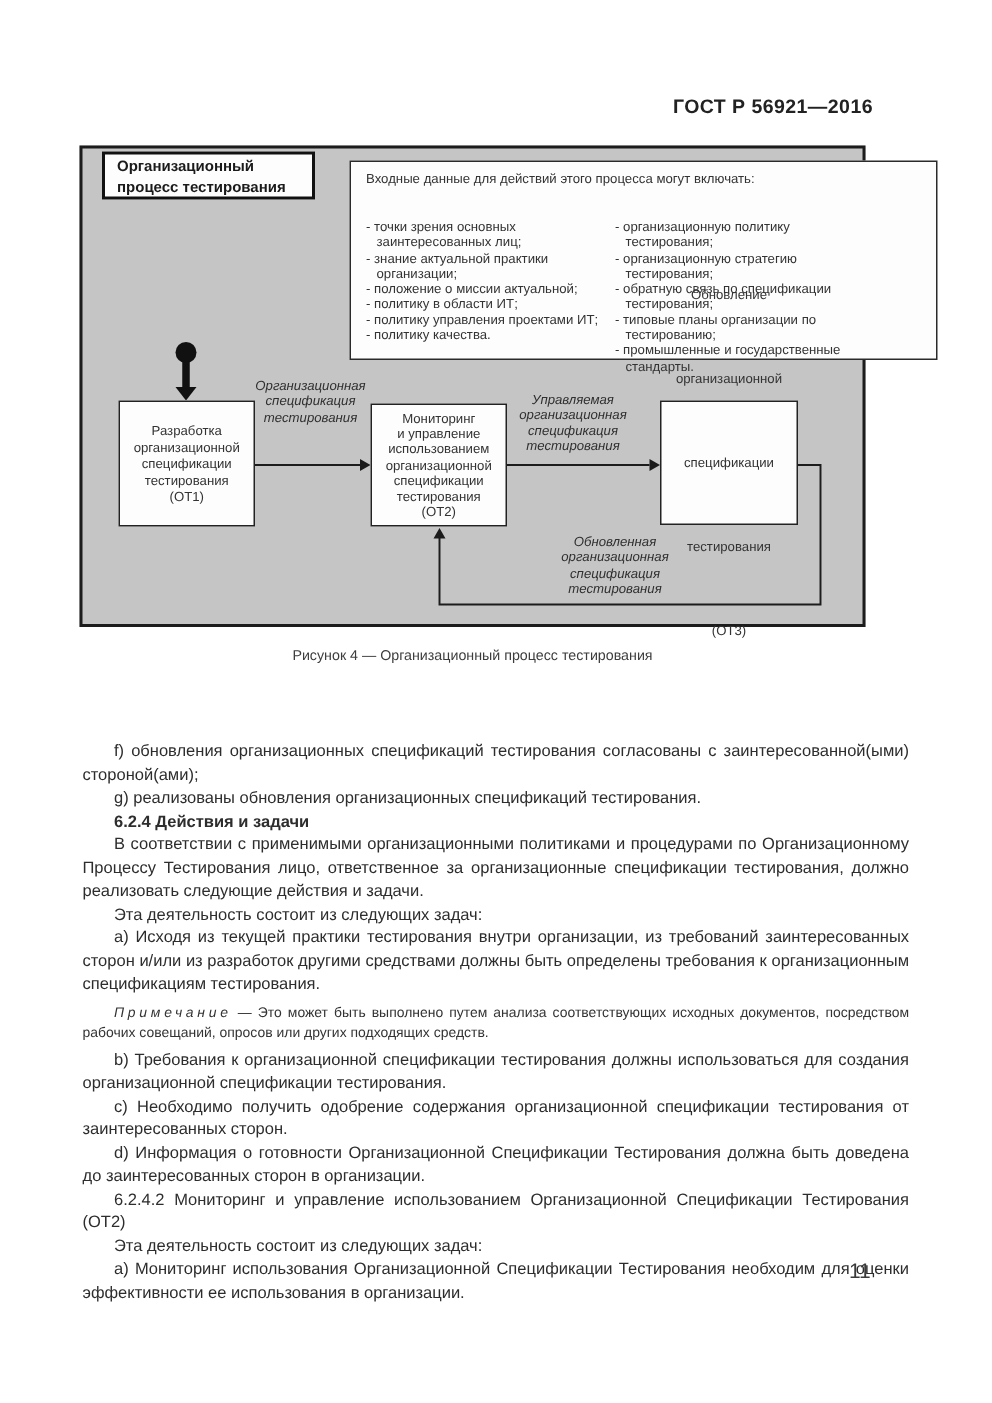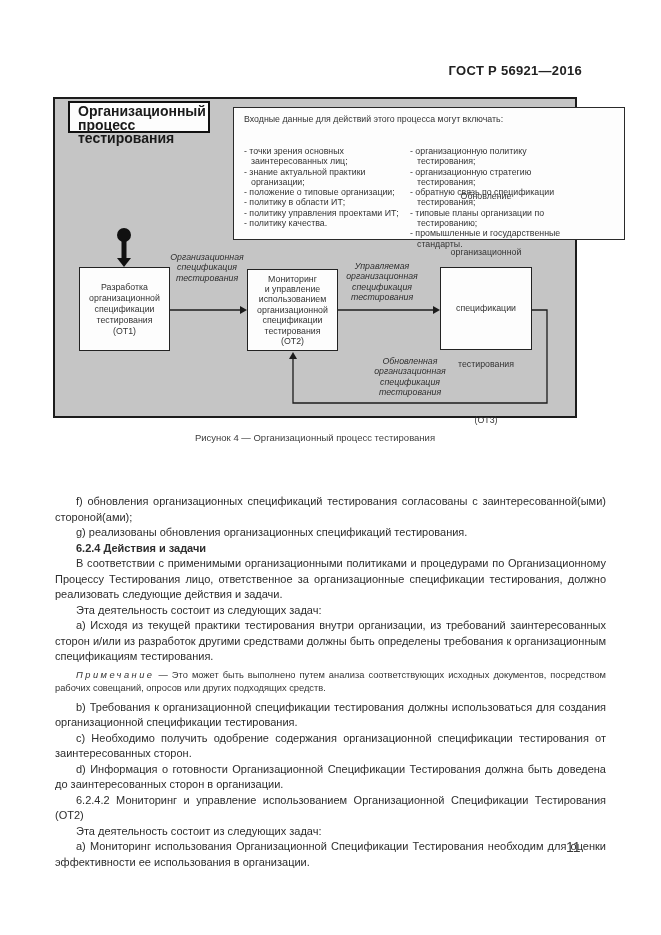--- a/index.html
+++ b/index.html
@@ -16,21 +16,21 @@
   }
   
   .diagram {
     position:absolute; left:53px; top:97px; width:524px; height:321px;
     background:#c5c5c5; border:2px solid #1c1c1c;
   }
   .diagram .inner { position:absolute; left:0; top:0; right:0; bottom:0; }
   .title-box {
     position:absolute; left:13px; top:2px; width:142px; height:32px;
     background:#fdfdfd; border:2px solid #111;
-    font-weight:bold; font-size:14px; line-height:13.5px;
+    font-weight:bold; font-size:10px; line-height:13.5px;
     padding:2px 0 0 8px; color:#1a1a1a;
   }
   .inputs-box {
     position:absolute; left:178px; top:8px; width:392px; height:133px;
     background:#fdfdfd; border:1px solid #2a2a2a;
     padding:6px 8px 16px 10px; font-size:8.8px; color:#333;
   }
   .inputs-title { margin-bottom:6px; }
   .inputs-cols { display:flex; }
   .inputs-col { line-height:10.3px;margin-top:16px; }
@@ -102,21 +102,21 @@
       <span style="display:block">Организационный</span>
       <span style="display:block">процесс тестирования</span>
     </div>
 
     <div class="inputs-box">
       <div class="inputs-title">Входные данные для действий этого процесса могут включать:</div>
       <div class="inputs-cols">
         <div class="inputs-col left">
           <div class="input-item">- точки зрения основных заинтересованных лиц;</div>
           <div class="input-item">- знание актуальной практики организации;</div>
-          <div class="input-item">- положение о типовые организации;</div>
+          <div class="input-item">- положение о миссии актуальной;</div>
           <div class="input-item">- политику в области ИТ;</div>
           <div class="input-item">- политику управления проектами ИТ;</div>
           <div class="input-item">- политику качества.</div>
         </div>
         <div class="inputs-col right">
           <div class="input-item">- организационную политику тестирования;</div>
           <div class="input-item">- организационную стратегию тестирования;</div>
           <div class="input-item">- обратную связь по спецификации тестирования;</div>
           <div class="input-item">- типовые планы организации по тестированию;</div>
           <div class="input-item">- промышленные и государственные стандарты.</div>

